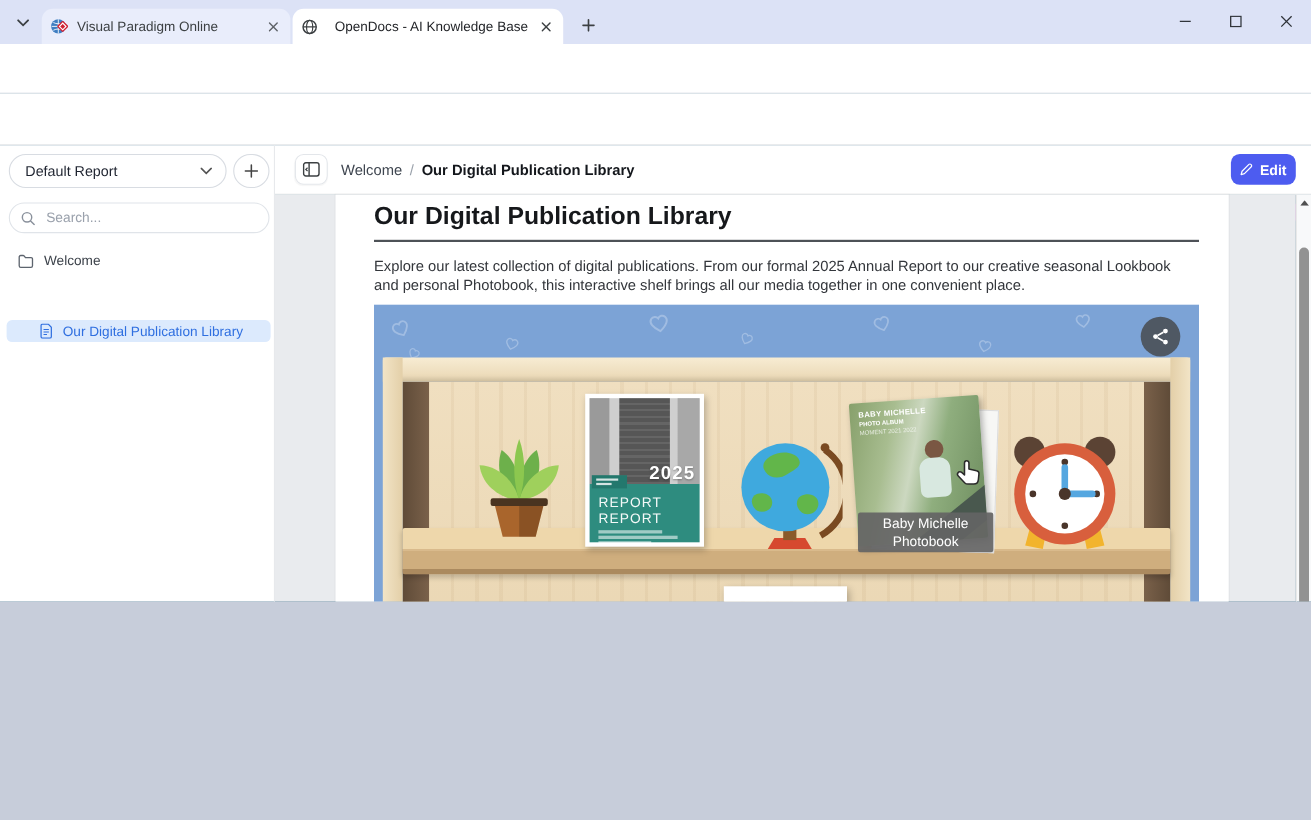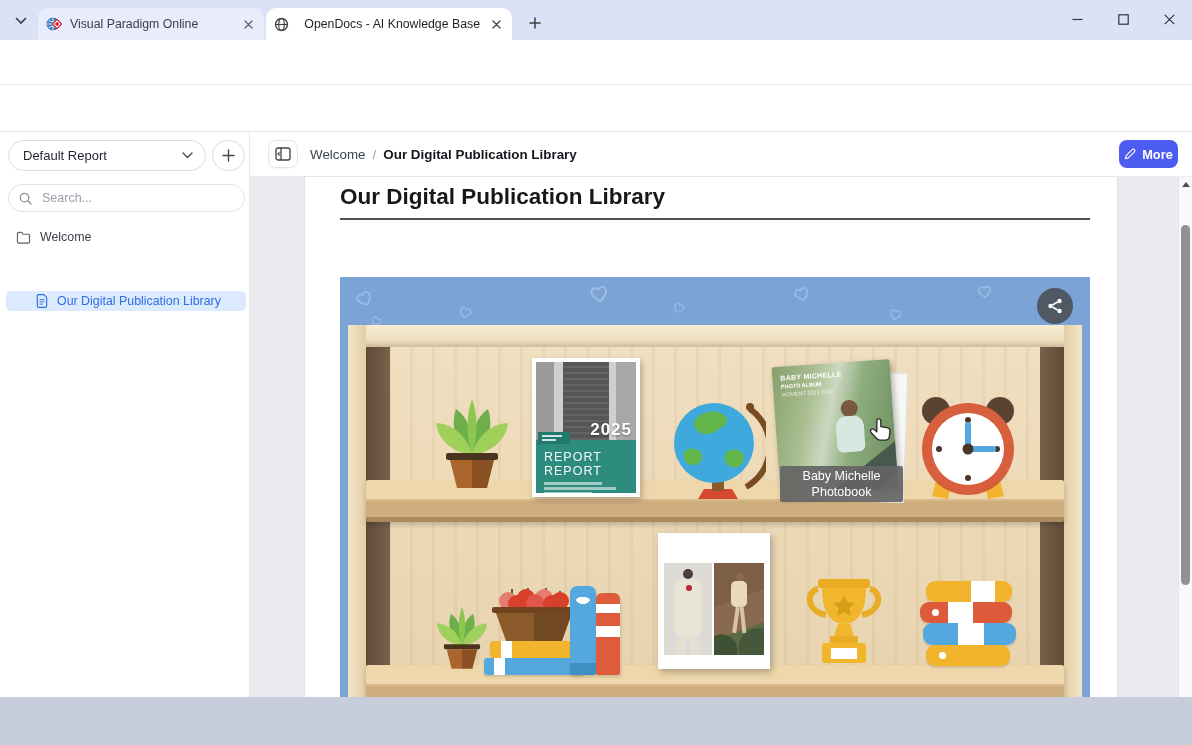--- a/index.html
+++ b/index.html
@@ -1,16 +1,16 @@
 <!DOCTYPE html>
 <html><head>
 <meta charset="utf-8">
 <style>
   html,body{margin:0;padding:0;background:#c7cdda;}
-  .window{position:relative;width:1192px;height:697px;overflow:hidden;background:#0c4a6e;
+  .window{position:relative;width:1192px;height:547px;overflow:hidden;background:#0c4a6e;
           font-family:"Liberation Sans",sans-serif;-webkit-font-smoothing:antialiased;}
   .abs{position:absolute;}
   svg{display:block;}
 
   
   .tabstrip{left:0;top:0;width:1192px;height:40px;background:#dce2f6;}
   .tab-search{left:8px;top:9px;width:26px;height:24px;border-radius:12px;display:flex;align-items:center;justify-content:center;}
   .tab{top:8px;height:32px;border-radius:10px 10px 0 0;display:flex;align-items:center;padding:0 8px;box-sizing:border-box;}
   .tab.inactive{left:38px;width:226px;background:#e9edfb;}
   .tab.active{left:266px;width:246px;background:#ffffff;}
@@ -354,28 +354,29 @@
       <span>Welcome</span>
       <span style="color:#9aa1ab;">/</span>
       <span class="crumb-current">Our Digital Publication Library</span>
     </div>
     <div class="abs edit-btn">
       <span>
         <svg width="12" height="12" viewBox="0 0 14 14">
             <path d="M1.5 12.5l1-3.5L9.8 1.7a1.4 1.4 0 0 1 2 0l.5.5a1.4 1.4 0 0 1 0 2L5 11.5z" fill="none" stroke="#fff" stroke-width="1.3" stroke-linejoin="round"></path>
           </svg>
       </span>
-      <span>More</span>
+      <span>Edit</span>
     </div>
   </div>
 
   <div class="abs content">
     <div class="abs page">
       <div class="abs doc-title">Our Digital Publication Library</div>
       <div class="abs doc-rule"></div>
+      <div class="abs doc-body">Explore our latest collection of digital publications. From our formal 2025 Annual Report to our creative seasonal Lookbook and personal Photobook, this interactive shelf brings all our media together in one convenient place.</div>
 
       <div class="abs shelfimg">
 
         <span class="abs heart" style="left:14px;top:12px;transform:rotate(-25deg);">
             <svg width="20" height="18" viewBox="0 0 24 22">
               <path d="M12 20C5 15 2 10 5 6.5 7 4.2 10.5 4.6 12 7c1.5-2.4 5-2.8 7-.5 3 3.5 0 8.5-7 13.5z" fill="none" stroke="rgba(255,255,255,.55)" stroke-width="2"></path>
             </svg>
           </span>
         <span class="abs heart" style="left:118px;top:28px;transform:rotate(15deg);">
             <svg width="15" height="14" viewBox="0 0 24 22">

